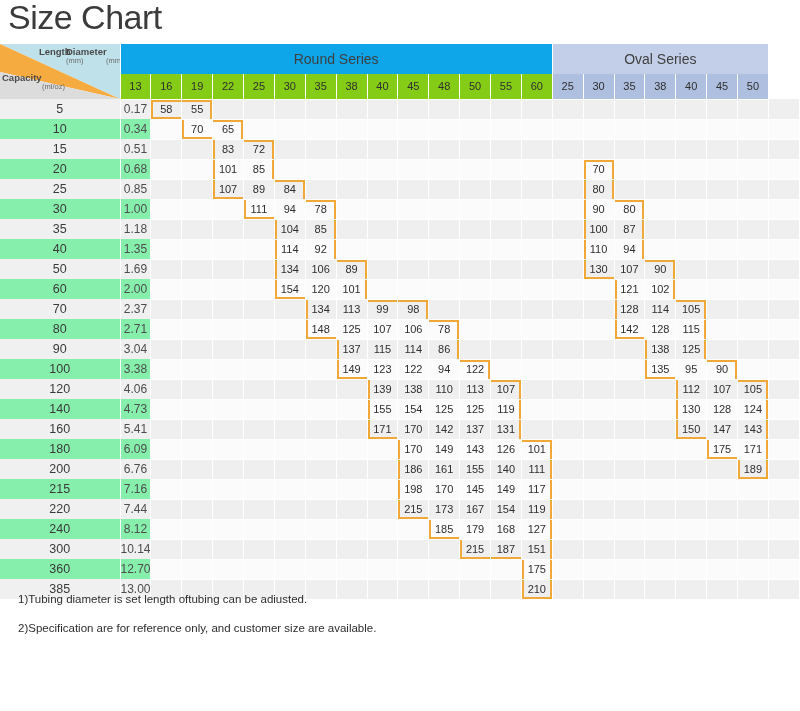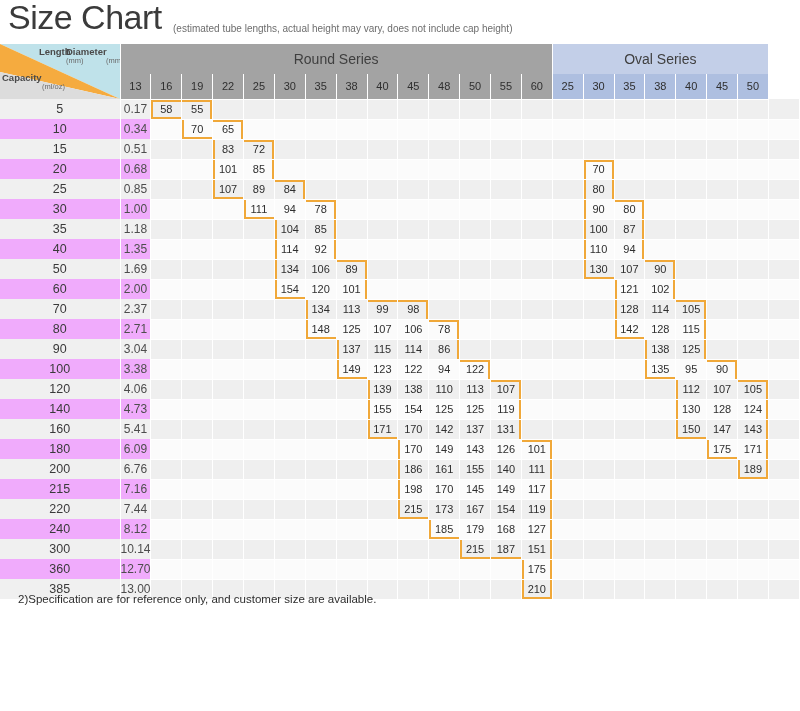--- a/index.html
+++ b/index.html
@@ -42,37 +42,37 @@
   .corner .band{position:absolute;left:0;top:0;width:120px;height:55px;}
   .corner .lbl{position:absolute;font-size:9px;color:#4a4a4a;line-height:1.05;white-space:nowrap;}
   .corner .lbl b{font-weight:700;font-size:9.5px;display:block;}
   .corner .lbl span{font-size:7.5px;color:#6a6a6a;display:block;margin-left:40px;}
   .c-diam{left:66px;top:3px;text-align:left;}
   .c-len{left:26px;top:3px;text-align:center;}
   .c-cap{left:2px;top:29px;text-align:left;}
 
   
   .serieshdr{height:30px;font-size:14px;color:#3f3f3f;}
-  .round-h{background:#a3a3a3;}
+  .round-h{background:#0ea5e9;}
   .oval-h{background:#c3cfe8;}
 
   
   .sizehdr{height:25px;font-size:12.5px;color:#3a3a3a;}
-  .round-s{background:#a3a3a3;}
+  .round-s{background:#84cc16;}
   .oval-s{background:#aebfe0;}
 
   
   .cap-col{width:58px;font-size:12.5px;color:#3a3a3a;border-right:1px solid #d6d6d6;}
   .dia-col{width:62px;font-size:12px;color:#4d4d4d;border-right:1px solid #bfbfbf;}
 
   tbody tr{height:20px;}
   tbody tr.odd  td.dcell{background:#efefef;}
   tbody tr.even td.dcell{background:#fbfbfb;}
   tbody tr.odd  td.cap-col,tbody tr.odd  td.dia-col{background:#f0f0f0;}
-  tbody tr.even td.cap-col,tbody tr.even td.dia-col{background:#f0abfc;}
+  tbody tr.even td.cap-col,tbody tr.even td.dia-col{background:#86efac;}
 
   td.dcell{
     width:33px;font-size:11px;color:#2f2f2f;font-weight:700;
     border-right:1px solid #ffffff;
     border-bottom:1px solid #ffffff;
     position:relative;
   }
   td.dcell.sep-oval{border-left:1px solid #e8e8e8;}
 
   
@@ -94,21 +94,20 @@
     margin:0 0 13px 18px;width:762px;
   }
 </style>
 </head>
 <body>
 
 <div class="page">
 
   <div class="titlebar">
     <div class="title">Size Chart</div>
-    <div class="subtitle">(estimated tube lengths, actual height may vary, does not include cap height)</div>
   </div>
 
   <div class="tablewrap">
     <table class="chart">
       <thead>
         <tr class="serieshdr">
           <td class="corner" rowspan="2">
             <svg class="band" viewBox="0 0 120 55" preserveAspectRatio="none">
               <polygon points="0,0 120,0 120,55" fill="#bfe2ea"></polygon>
               <polygon points="0,0 120,55 0,28" fill="#f5ab3f"></polygon>
@@ -778,16 +777,17 @@
             <td class="dcell"></td>
             <td class="dcell"></td>
             <td class="dcell"></td>
             <td class="dcell"></td>
           </tr>
         </tbody>
     </table>
   </div>
 
   <div class="notes" id="notes-list">
+      <p class="note">1)Tubing diameter is set length oftubing can be adiusted.</p>
       <p class="note">2)Specification are for reference only, and customer size are available.</p>
     </div>
 
 </div>
 
 </body></html>

